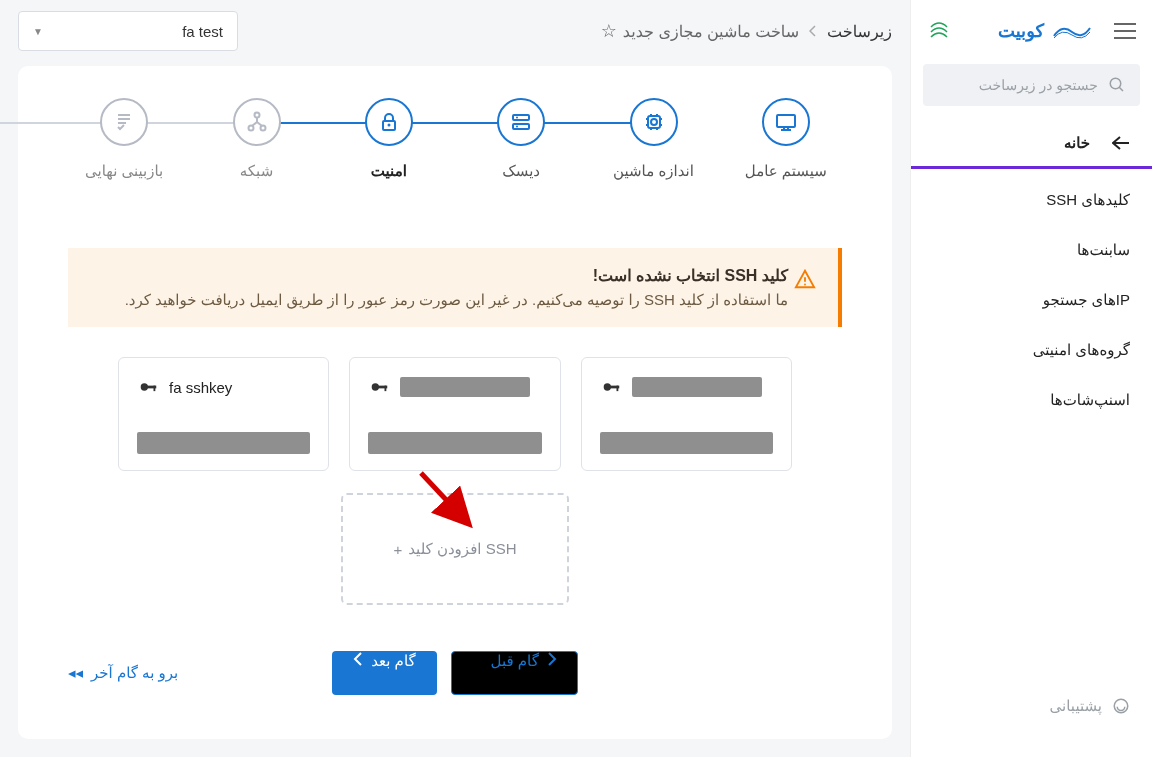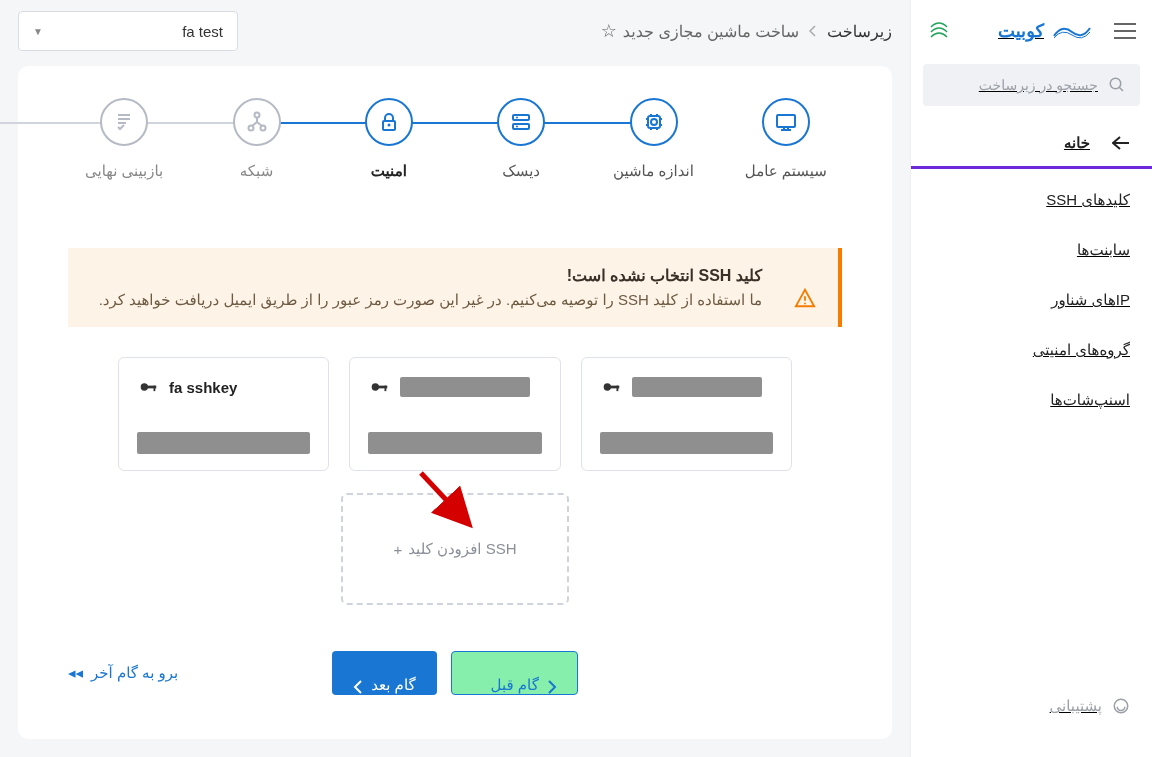--- a/index.html
+++ b/index.html
@@ -1,20 +1,20 @@
 <!DOCTYPE html>
 <html dir="rtl" lang="fa"><head>
 <meta charset="utf-8">
 <style>
 * { box-sizing: border-box; margin: 0; padding: 0; }
 body { font-family: Tahoma, Arial, sans-serif; background: #f5f6f8; width: 1152px; height: 757px; overflow: hidden; direction: rtl; }
 .app { display: flex; height: 100%; }
 
 
-.sidebar { width: 242px; background: #fff; display: flex; flex-direction: column; border-left: 1px solid #eee; text-decoration: underline; }
+.sidebar { width: 242px; background: #fff; display: flex; flex-direction: column; border-left: 1px solid #eee; }
 .sidebar-top { display: flex; align-items: center; height: 62px; padding: 0 16px; gap: 22px; }
 .hamburger-icon { width: 22px; color: #666; cursor: pointer; }
 .brand-logo { display: flex; align-items: center; gap: 8px; color: #1976d2; font-size: 18px; font-weight: 600; }
 .brand-wave { width: 40px; height: 18px; }
 .partner-logo { width: 24px; color: #1fa45a; }
 .sidebar-search { background: #f0f1f4; margin: 2px 12px 14px; border-radius: 4px; display: flex; align-items: center; height: 42px; padding: 0 14px; gap: 10px; color: #9aa0a6; cursor: text; }
 .sidebar-search span { font-size: 14px; }
 .nav-home { display: flex; align-items: center; gap: 22px; padding: 14px 22px; font-size: 15px; font-weight: 600; color: #222; border-bottom: 3px solid #6d28d9; margin-bottom: 6px; }
 .nav-item { display: block; padding: 16px 22px; font-size: 15px; color: #222; cursor: pointer; }
 .sidebar-bottom { margin-top: auto; padding-bottom: 26px; }
@@ -43,45 +43,45 @@
 .step-icon { width: 48px; height: 48px; border-radius: 50%; border: 2px solid #b5bac4; display: flex; align-items: center; justify-content: center; color: #b5bac4; background: #fff; z-index: 2; }
 .step.done .step-icon, .step.current .step-icon { border-color: #1976d2; color: #1976d2; }
 .step-label { margin-top: 16px; font-size: 15px; color: #888; }
 .step.done .step-label { color: #555; }
 .step.current .step-label { color: #222; font-weight: 700; }
 .step-line { position: absolute; top: 24px; right: 50%; width: 100%; height: 2px; background: #d0d4dc; z-index: 1; }
 .step-line.active { background: #1976d2; }
 .step:first-child .step-line { display: none; }
 
 
-.warning { margin: 38px 50px 30px; background: #fdf4e7; border-right: 4px solid #f57c00; padding: 18px 22px; display: flex; gap: 32px; align-items: flex-end; }
+.warning { margin: 38px 50px 30px; background: #fdf4e7; border-right: 4px solid #f57c00; padding: 18px 22px; display: flex; gap: 6px; align-items: flex-start; }
 .warning-icon { color: #f57c00; flex-shrink: 0; margin-top: 2px; }
 .warning-title { font-weight: 700; color: #3a3028; font-size: 16px; margin-bottom: 6px; }
 .warning-text { font-size: 15px; color: #6d5a42; }
 
 
 .ssh-row { display: flex; gap: 20px; padding: 0 100px; direction: ltr; }
 .ssh-card { flex: 1; border: 1px solid #dfe2e8; border-radius: 6px; padding: 18px 18px 16px; cursor: pointer; }
 .ssh-title-row { display: flex; align-items: center; gap: 10px; margin-bottom: 34px; }
 .key-icon { color: #333; }
-.ssh-name { font-weight: 700; font-size: 15px; color: #222; }
+.ssh-name { font-weight: 400; font-size: 15px; color: #222; }
 .redact-block { background: #8f8f8f; border-radius: 2px; height: 20px; }
 .ssh-card .redact-top { width: 130px; }
 .ssh-card .redact-bot { width: 100%; height: 22px; margin-top: 0; }
 
 
 .add-row { display: flex; padding: 22px 100px 0; direction: ltr; position: relative; }
 .add-spacer { flex: 1; }
 .add-card { flex: 1; border: 2px dashed #cfd3db; border-radius: 6px; height: 112px; display: flex; align-items: center; justify-content: center; color: #8a8f98; font-size: 15px; cursor: pointer; gap: 6px; }
 .arrow { position: absolute; top: -8px; right: calc(33.33% + 110px); pointer-events: none; }
 
 
 .footer { display: flex; align-items: center; padding: 46px 50px 0; direction: ltr; }
-.btn { display: inline-flex; align-items: flex-end; gap: 8px; height: 44px; padding: 0 20px; border-radius: 4px; font-size: 15px; cursor: pointer; border: 1px solid transparent; }
-.btn-outline { border-color: #1976d2; color: #1976d2; background: #86efac; padding-left: 39px; }
+.btn { display: inline-flex; align-items: flex-start; gap: 8px; height: 44px; padding: 0 20px; border-radius: 4px; font-size: 15px; cursor: pointer; border: 1px solid transparent; }
+.btn-outline { border-color: #1976d2; color: #1976d2; background: #000000; padding-left: 39px; }
 .btn-primary { background: #1976d2; color: #fff; }
 .btn-row { display: flex; gap: 14px; margin: 0 auto; }
 .skip-link { color: #1976d2; font-size: 15px; cursor: pointer; display: flex; align-items: center; gap: 8px; position: absolute; left: 50px; }
 
 svg { display: block; }
 </style>
 </head>
 <body>
 
 <div class="app">
@@ -114,21 +114,21 @@
       <span>جستجو در زیرساخت</span>
     </div>
     <div class="nav-home">
       <svg width="18" height="14" viewBox="0 0 18 14">
           <path d="M1 7h16M10 1l7 6-7 6" stroke="#222" stroke-width="2" fill="none" transform="scale(-1,1) translate(-18,0)"></path>
         </svg>
       <span>خانه</span>
     </div>
     <a class="nav-item">کلیدهای SSH</a>
     <a class="nav-item">سابنت‌ها</a>
-    <a class="nav-item">IPهای شناور</a>
+    <a class="nav-item">IPهای جستجو</a>
     <a class="nav-item">گروه‌های امنیتی</a>
     <a class="nav-item">اسنپ‌شات‌ها</a>
     <div class="sidebar-bottom">
       <a class="support-link">
         <svg width="18" height="18" viewBox="0 0 24 24" fill="none">
             <circle cx="12" cy="12" r="9" stroke="#9aa0a6" stroke-width="2"></circle>
             <path d="M7 13a5 5 0 0 0 10 0" stroke="#9aa0a6" stroke-width="2" fill="none"></path>
           </svg>
         <span>پشتیبانی</span>
       </a>

